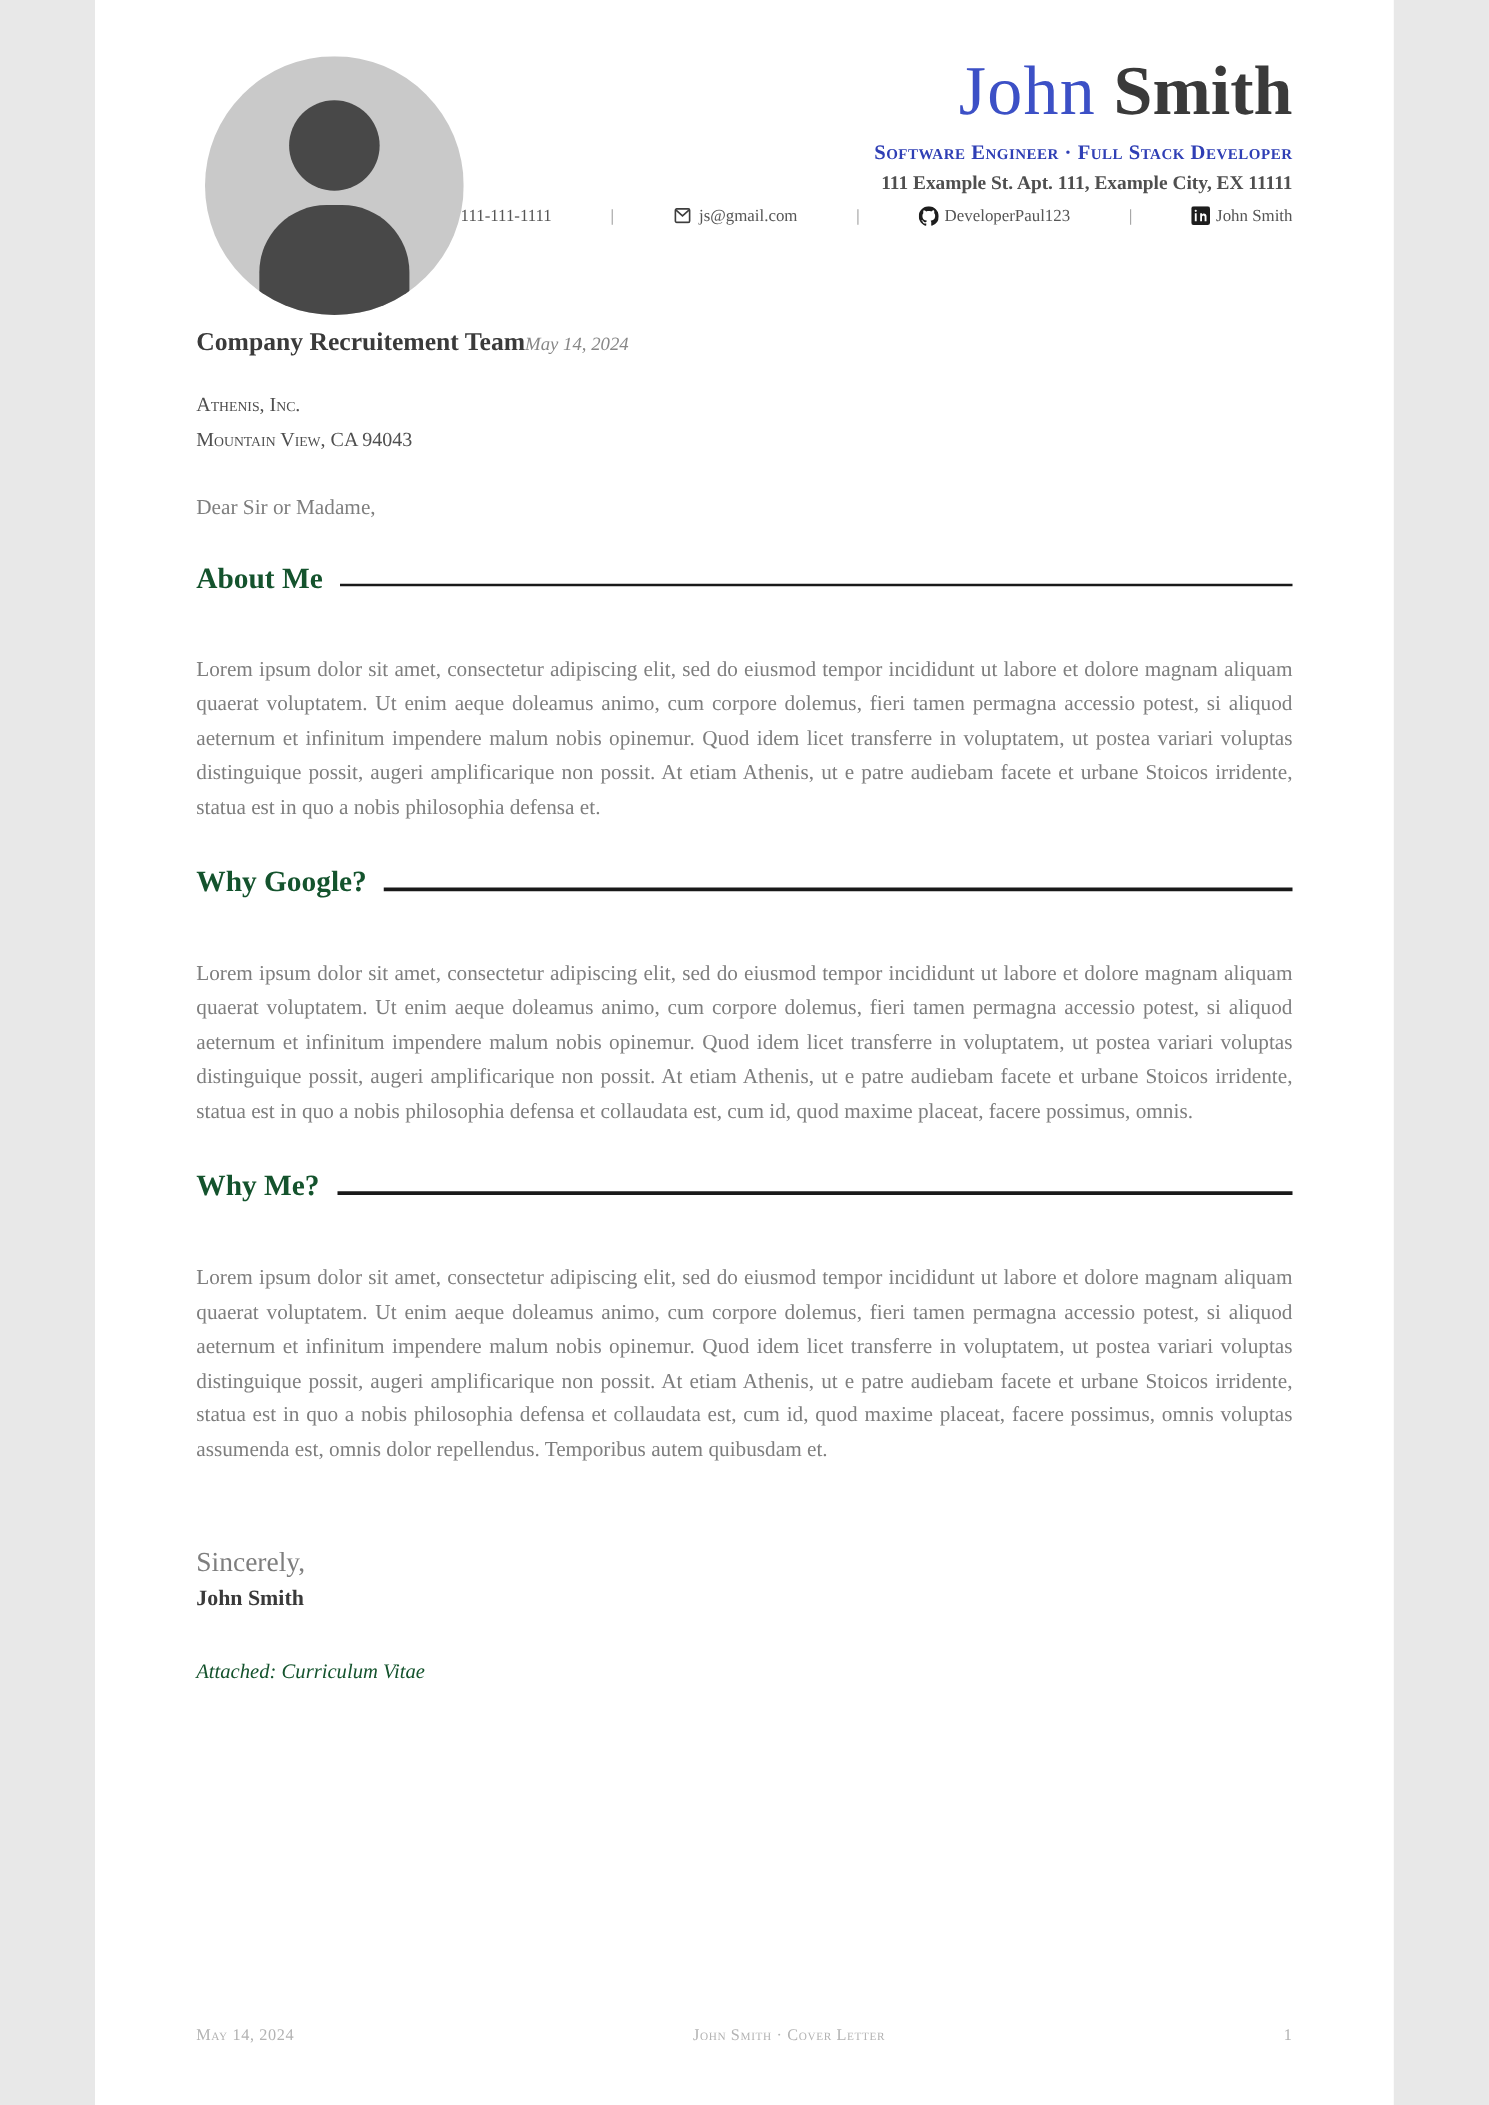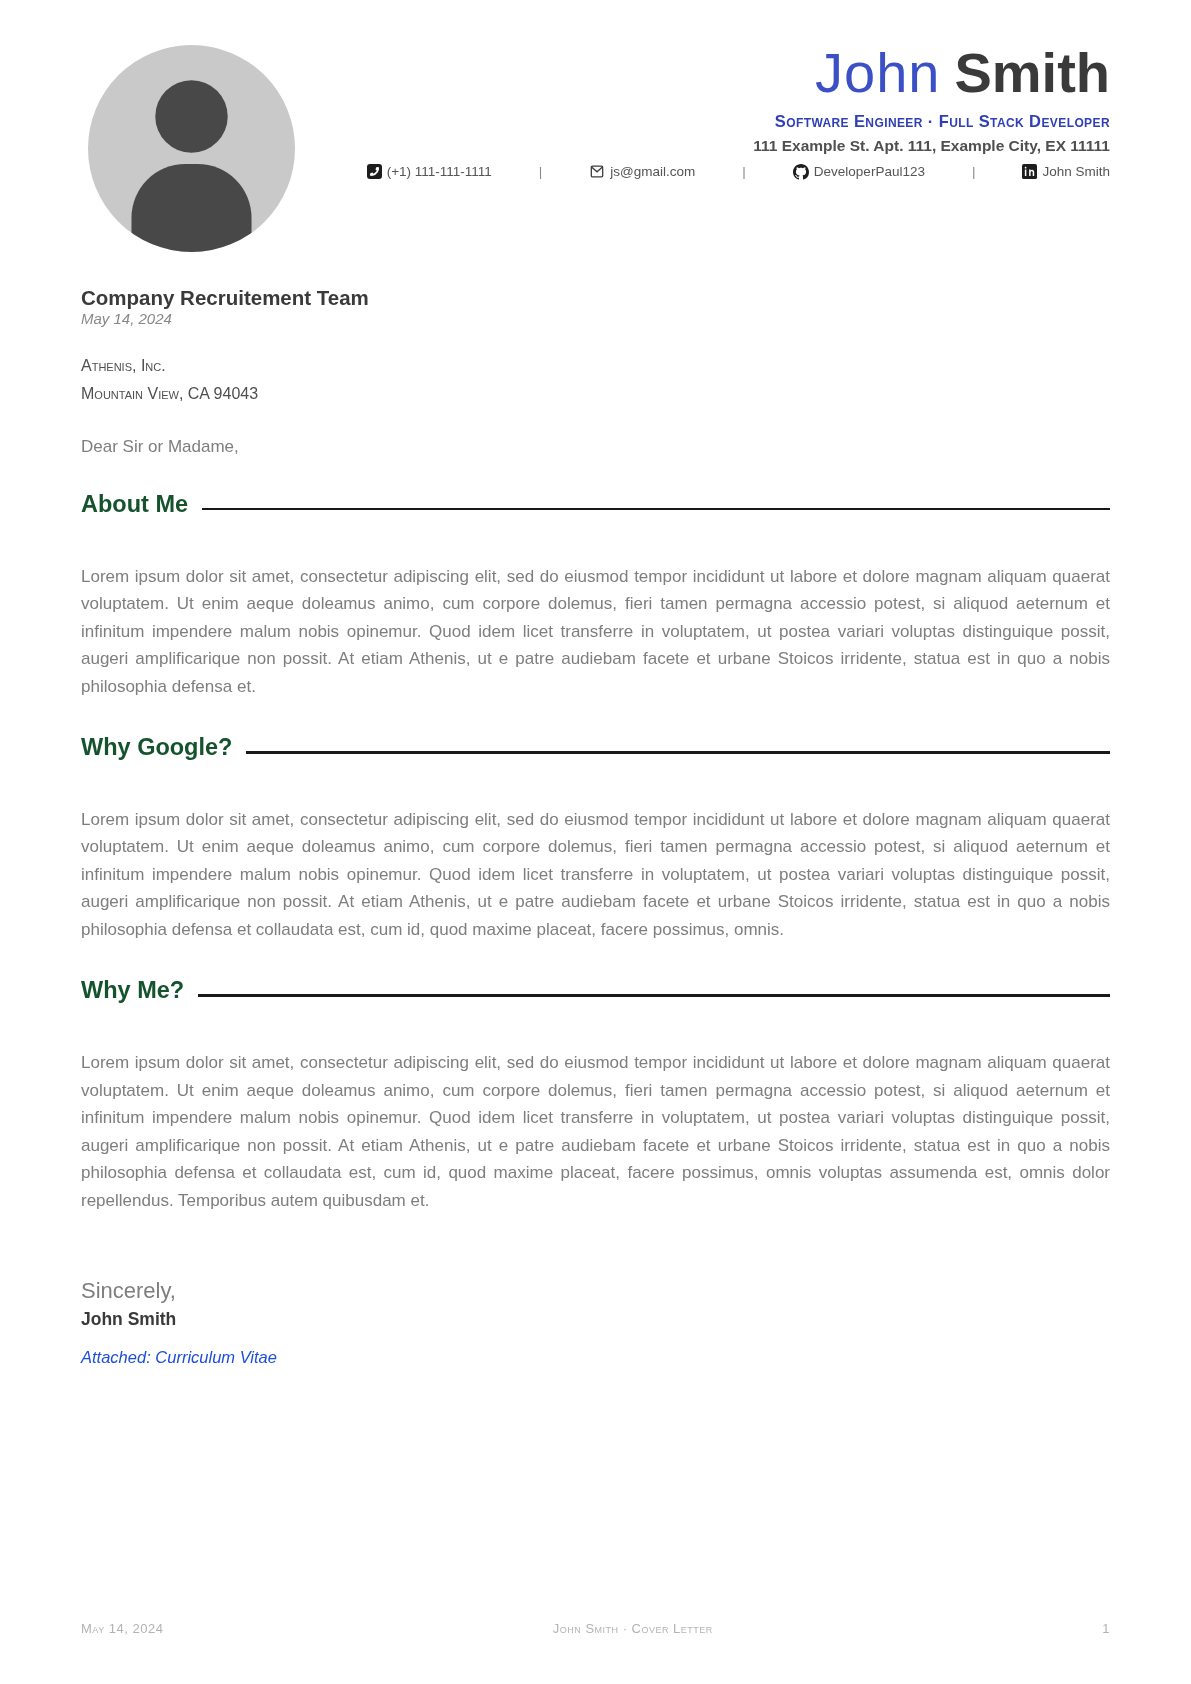--- a/index.html
+++ b/index.html
@@ -1,22 +1,22 @@
 <!DOCTYPE html>
 <html><head>
 <meta charset="utf-8">
 <style>
   * { margin:0; padding:0; box-sizing:border-box; }
   html,body { background:#e8e8e8; }
   .page {
     position:relative;
-    width:1191px; height:1684px;
+    width:1039px; height:1684px;
     margin:0 auto;
     background:#ffffff;
-    font-family:Liberation Sans, sans-serif;
+    font-family:Liberation Serif, serif;
     overflow:hidden;
   }
   .content { padding:0 81px; }
 
   
   .header { padding-top:44px; text-align:right; }
   .avatar { position:absolute; left:88px; top:45px; width:207px; height:207px; }
   .name-line { font-size:56px; line-height:1.05; white-space:nowrap; }
   .name-first { color:#3C50C6; font-weight:300; letter-spacing:1px; }
   .name-last  { color:#3A3A3A; font-weight:800; margin-left:14px; }
@@ -27,42 +27,42 @@
   .hdr-address { margin-top:6px; font-weight:700; color:#4F4F4F; font-size:15.5px; }
   .contact-line {
     margin-top:9px; display:flex; justify-content:flex-end; align-items:center;
     color:#555; font-size:13.5px;gap:40px;
   }
   .citem { display:inline-flex; align-items:center; gap:5px; }
   .citem svg { display:block; }
   .pipe { color:#8a8a8a; margin:0 7px; }
 
   
-  .recipient-row { margin-top:106px; display:flex; justify-content:center; align-items:baseline;flex-direction:column; }
+  .recipient-row { margin-top:82px; display:flex; justify-content:flex-start; align-items:baseline; }
   .recipient-title { font-size:20.5px; font-weight:700; color:#3A3A3A; }
   .letter-date { font-style:italic; color:#888; font-size:15px; }
   .company-block { margin-top:25px; font-variant:small-caps; font-size:16px; color:#4F4F4F; line-height:28px; }
 
   
   .subject {
     margin-top:44px; display:inline-block;
     font-size:20.5px; font-weight:700; color:#3A3A3A;
     border-bottom:2px solid #999; padding-bottom:5px;
   }
   .salutation { margin-top:29px; font-size:17px; color:#7E7E7E; }
   .section-head { margin-top:35px; display:flex; align-items:flex-start; }
   .section-title { color:#14532d; font-size:23.5px; font-weight:700; white-space:nowrap; line-height:1.1; }
   .section-rule { flex:1; height:2.5px; background:#191919; margin-left:14px; margin-top:16px; }
   .para {
     margin-top:45px; text-align:justify;
     color:#7E7E7E; font-size:17px; line-height:27.5px;
   }
   .closing { margin-top:64px; font-size:22px; color:#7E7E7E; }
   .signature { margin-top:5px; font-size:17.5px; font-weight:700; color:#3A3A3A; }
-  .attachment { margin-top:18px; font-style:italic; color:#1d4ed8; font-size:16.5px; }
+  .attachment { margin-top:38px; font-style:italic; color:#14532d; font-size:16.5px; }
 
   
   .footer {
     position:absolute; left:81px; right:81px; bottom:48px;
     display:flex; justify-content:space-between; align-items:baseline;
     color:#B3B3B3; font-size:13px; font-variant:small-caps; letter-spacing:0.5px;
   }
 </style>
 </head>
 <body>

